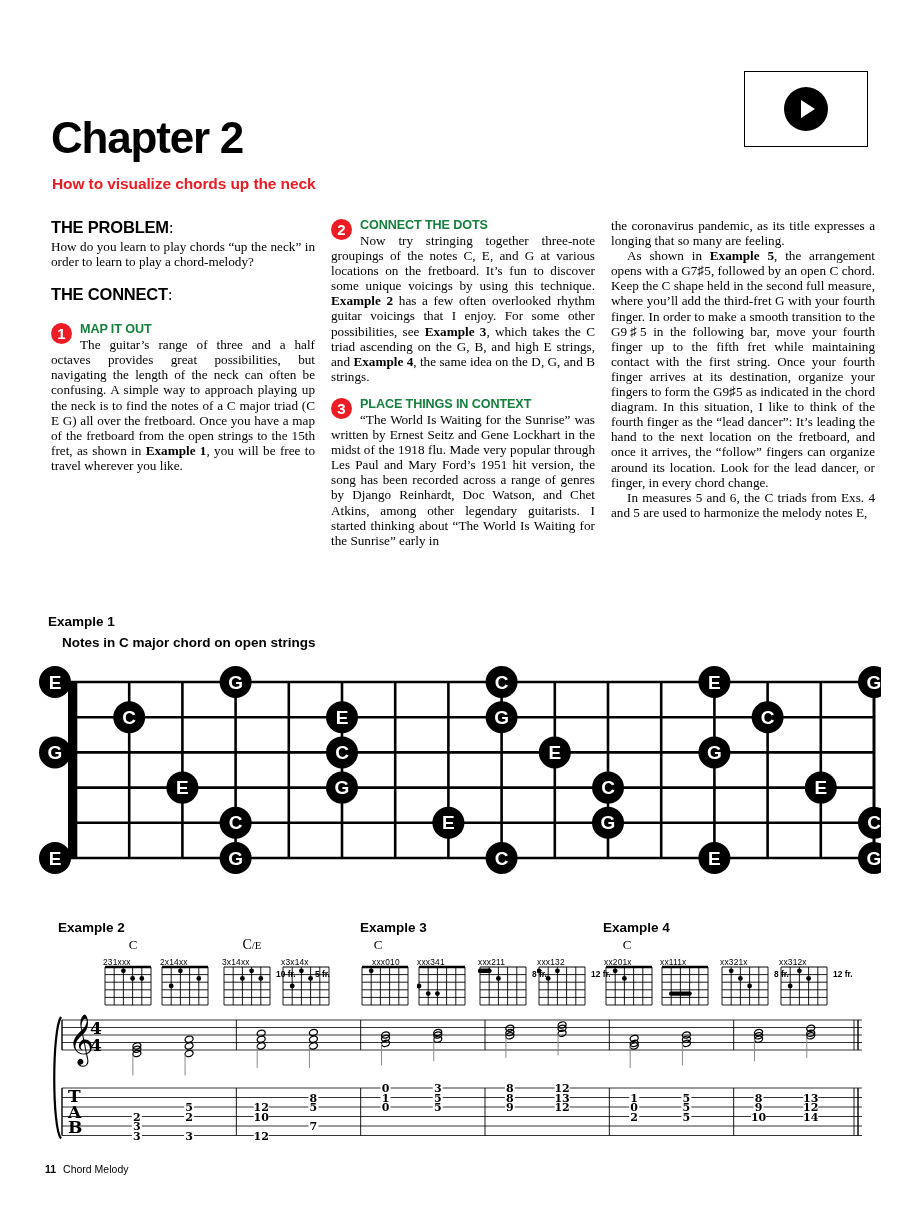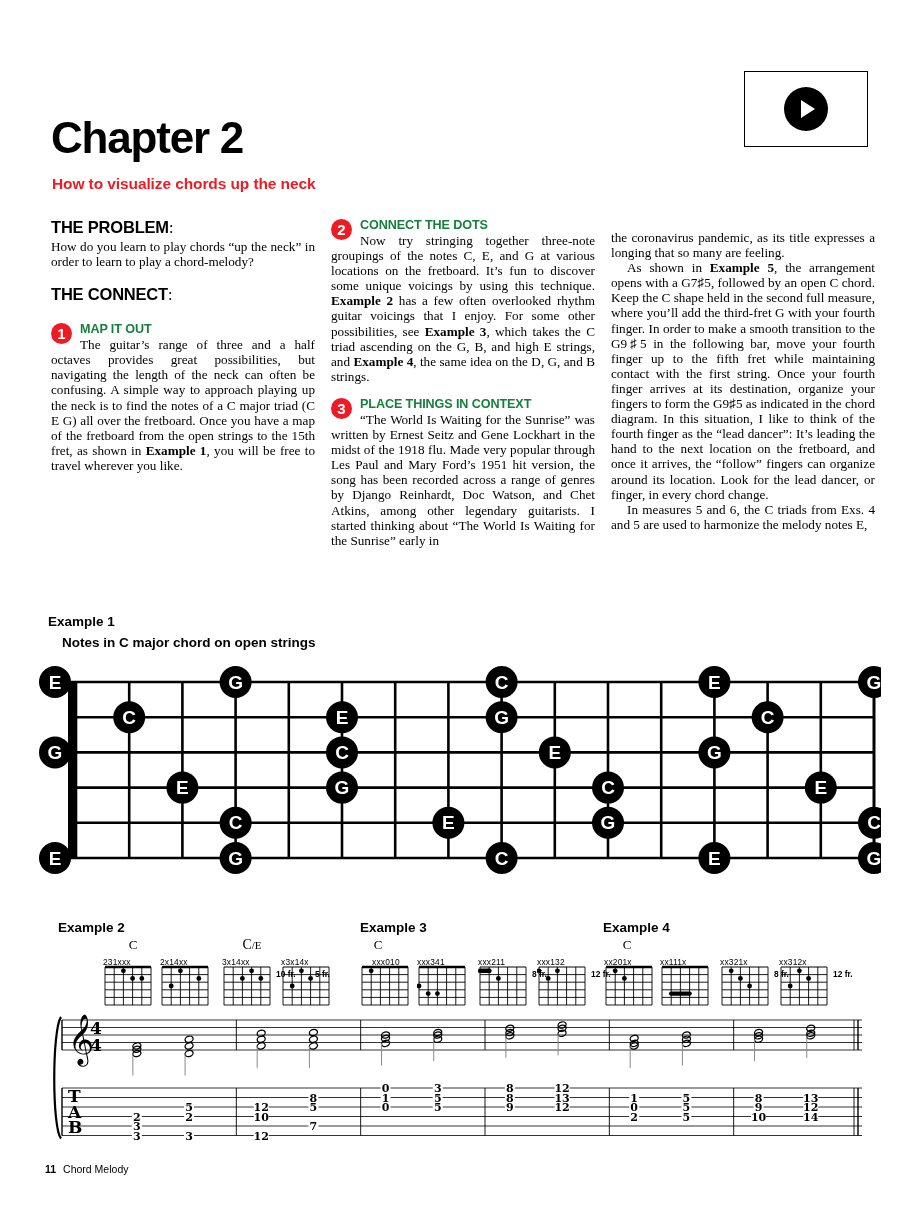--- a/index.html
+++ b/index.html
@@ -45,21 +45,21 @@
     font-family:"Liberation Sans", sans-serif;
     font-weight:bold; font-size:15.5px; color:#ed1c24;
     letter-spacing:-0.1px;
     margin-top:8px;
   }
 
   
   .col { position:absolute; width:264px; top:218px; }
   .col-1 { left:51px; }
   .col-2 { left:331px; }
-  .col-3 { left:611px;margin-top:12px; }
+  .col-3 { left:611px; }
 
   h3.head {
     font-family:"Liberation Sans", sans-serif;
     font-weight:bold; font-size:16.5px;
     margin:0 0 2px 0; letter-spacing:-0.2px;
   }
   h3.head .colon { font-family:"Liberation Serif", serif; font-weight:normal; font-size:16px;}
   .body-text {
     font-size:13.2px; line-height:15.1px;
     text-align:justify; margin:0 0 0 0;

